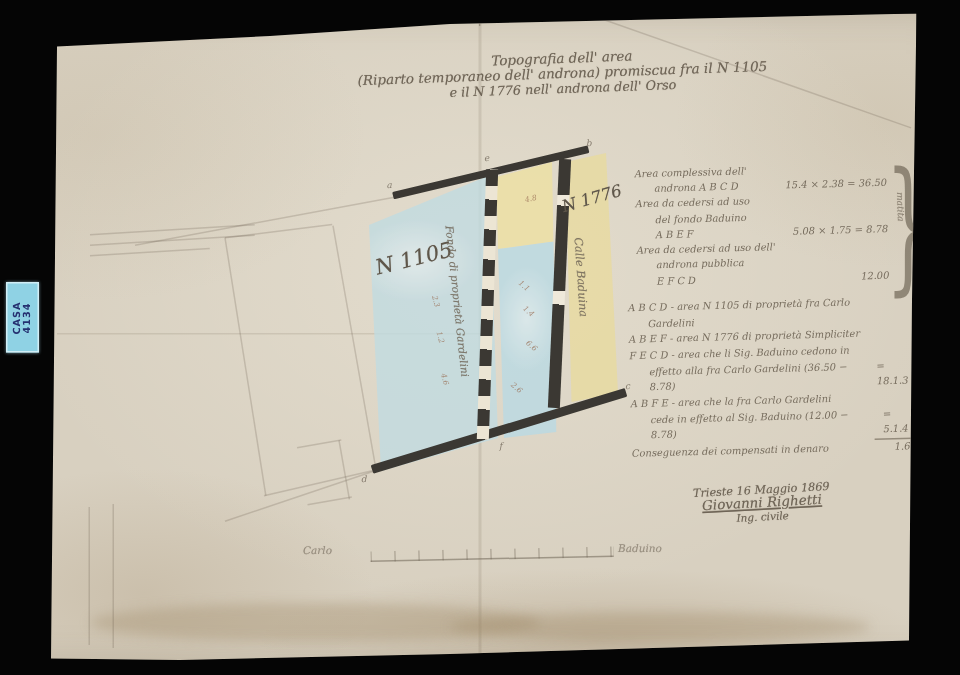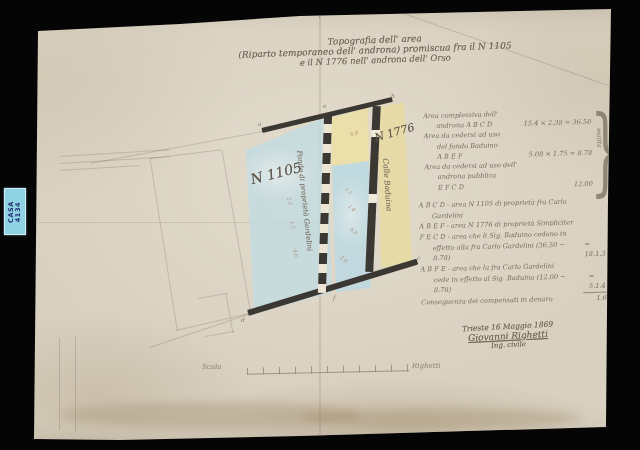--- a/index.html
+++ b/index.html
@@ -191,18 +191,18 @@
           <span class="val">1.6.8</span>
         </div>
     </div>
 
     <div style="position:absolute;left:438px;top:322px;width:140px;text-align:center;transform:rotate(-3deg);">
       <div class="hw" style="position:static;font-size:7.5px;">Trieste 16 Maggio 1869</div>
       <div class="hw" style="position:static;font-size:9px;text-decoration:underline;">Giovanni Righetti</div>
       <div class="hw" style="position:static;font-size:7px;">Ing. civile</div>
     </div>
 
-    <div class="hw" style="left:202px;top:363px;font-size:7px;opacity:.6;">Scala</div>
+    <div class="hw" style="left:202px;top:363px;font-size:7px;opacity:.6;">Carlo</div>
     <div id="scale-line"></div>
-    <div class="hw" style="left:412px;top:362px;font-size:7px;opacity:.6;">Righetti</div>
+    <div class="hw" style="left:412px;top:362px;font-size:7px;opacity:.6;">Baduino</div>
 
   </div>
 </div>
 
 </body></html>

